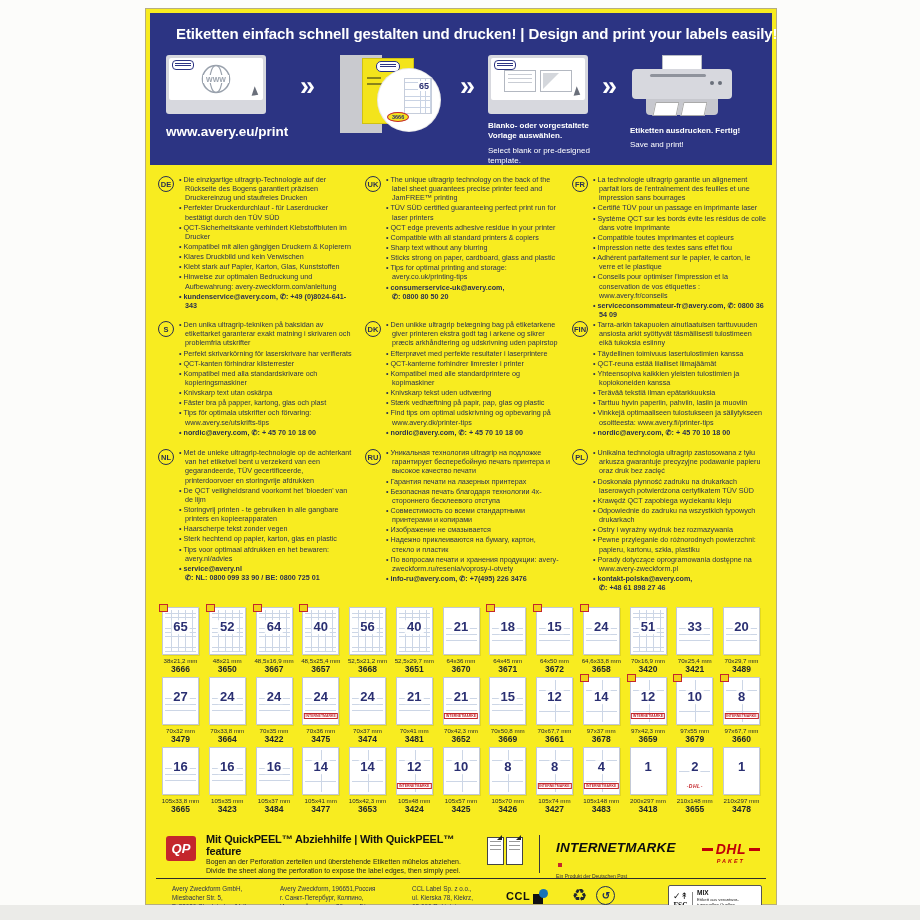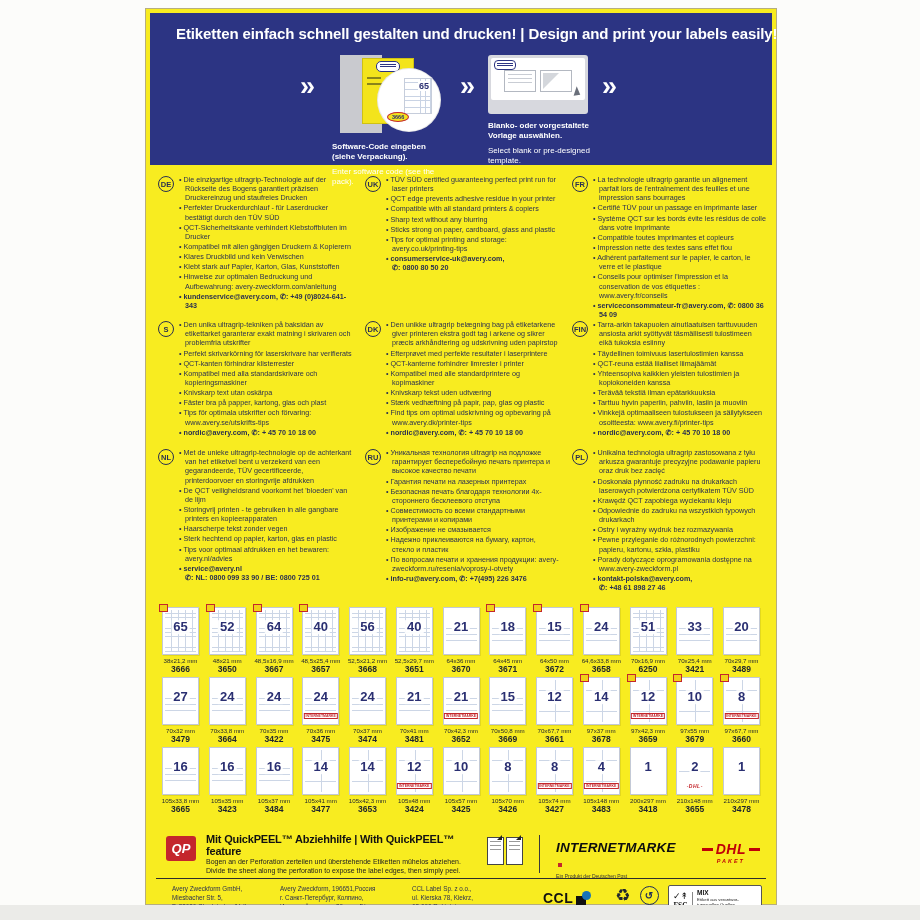--- a/index.html
+++ b/index.html
@@ -108,21 +108,21 @@
   #dhl-logo .sub{font-size:5.5px;letter-spacing:2px;margin-top:1px;}
 
   #rule{position:absolute;top:869px;left:10px;right:10px;border-top:1.6px solid #2d2d2d;}
 
   
   #footer{position:absolute;top:876px;left:26px;right:14px;display:flex;align-items:flex-start;
           font-size:6.3px;line-height:1.4;color:#2a3050;}
   .addr{white-space:pre-line;}
   .a1{width:104px;}.a2{width:128px;margin-left:4px;}.a3{width:92px;margin-left:4px;}
   #ccl{display:flex;align-items:center;gap:3px;margin:4px 0 0 2px;}
-  #ccl .w{font-size:14px;font-weight:800;color:#111;letter-spacing:.5px;margin-left:37px;}
+  #ccl .w{font-size:11px;font-weight:800;color:#111;letter-spacing:.5px;}
   #ccl .mk{position:relative;width:15px;height:15px;}
   #ccl .mk .sq{position:absolute;left:0;bottom:0;width:10px;height:10px;background:#111;}
   #ccl .mk .ci{position:absolute;right:0;top:0;width:9px;height:9px;border-radius:50%;background:#1673b8;}
   #eco{display:flex;gap:9px;margin:1px 0 0 24px;align-items:center;}
   .recycle{font-size:17px;color:#20262e;line-height:1;}
   .greendot{width:17px;height:17px;border-radius:50%;border:1.6px solid #1d2d5a;color:#1d2d5a;
             display:flex;align-items:center;justify-content:center;font-size:10px;font-weight:700;}
   #fsc{margin-left:auto;width:94px;background:#fff;border:1px solid #555;border-radius:2px;
        display:flex;align-items:center;gap:4px;padding:2px 4px;box-sizing:border-box;}
   #fsc .left{text-align:center;border-right:1px solid #888;padding-right:4px;}
@@ -135,43 +135,58 @@
 </style>
 </head>
 <body>
 
 <div id="canvas">
   <div id="page">
 
     <div id="header">
       <div id="header-title">Etiketten einfach schnell gestalten und drucken! | Design and print your labels easily!</div>
 
+      <div class="step s1">
+        <div class="monitor">
+          <div class="screen">
+            <span class="chip">
+                <i></i>
+                <i></i>
+              </span>
+            <svg class="globe" width="34" height="34" viewBox="0 0 34 34">
+              <circle cx="17" cy="17" r="13.5" fill="#fff" stroke="#9aa2ad" stroke-width="1.6"></circle>
+              <ellipse cx="17" cy="17" rx="6" ry="13.5" fill="none" stroke="#9aa2ad" stroke-width="1.2"></ellipse>
+              <rect x="4" y="13" width="26" height="8" fill="#fff"></rect>
+              <text x="17" y="19.5" text-anchor="middle" font-size="7" font-weight="bold" fill="#9aa2ad">WWW</text>
+            </svg>
+            <span class="cursor"></span>
+          </div>
+          <div class="stand"></div>
+            <div class="base"></div>
+        </div>
+        <div class="urlcap">www.avery.eu/print</div>
+      </div>
       <span class="chev c1">»</span>
 
       <div class="step s2">
         <div class="packwrap">
           <div class="graysheet"></div>
           <div class="pack">
             <span class="pchip">
                 <i></i>
                 <i></i>
               </span>
             <span class="pline" style="top:18px;width:14px"></span>
             <span class="pline" style="top:24px;width:20px"></span>
           </div>
           <div class="lens">
             <div class="minisheet"></div>
             <div class="mininum">65</div>
             <div class="codeoval">3666</div>
           </div>
-        </div>
-        <div class="cap">
-          <div class="de">Software-Code eingeben
-(siehe Verpackung).</div>
-          <div class="en">Enter software code (see the pack).</div>
         </div>
       </div>
       <span class="chev c2">»</span>
 
       <div class="step s3">
         <div class="monitor">
           <div class="screen">
             <span class="chip">
                 <i></i>
                 <i></i>
@@ -192,39 +207,58 @@
             <div class="base"></div>
         </div>
         <div class="cap">
           <div class="de">Blanko- oder vorgestaltete
 Vorlage auswählen.</div>
           <div class="en">Select blank or pre-designed template.</div>
         </div>
       </div>
       <span class="chev c3">»</span>
 
+      <div class="step s4">
+        <div style="position:relative;width:104px;height:64px;">
+          <div style="position:absolute;left:32px;top:0;width:38px;height:18px;background:#fff;border:1px solid #b8bcc4;"></div>
+          <div style="position:absolute;left:2px;top:14px;width:100px;height:30px;background:#d7d8de;border-radius:4px;">
+            <div style="position:absolute;left:18px;top:5px;width:56px;height:3px;background:#8f939c;border-radius:2px;"></div>
+            <div style="position:absolute;right:10px;top:12px;width:4px;height:4px;background:#6a6f7a;border-radius:50%;"></div>
+            <div style="position:absolute;right:18px;top:12px;width:4px;height:4px;background:#6a6f7a;border-radius:50%;"></div>
+          </div>
+          <div style="position:absolute;left:16px;top:44px;width:72px;height:16px;background:#c7c8ce;border-radius:0 0 4px 4px;">
+            <div style="position:absolute;left:8px;top:3px;width:22px;height:12px;background:#fff;border:1px solid #aaa;transform:skewX(-12deg);"></div>
+            <div style="position:absolute;left:36px;top:3px;width:22px;height:12px;background:#fff;border:1px solid #aaa;transform:skewX(-12deg);"></div>
+          </div>
+        </div>
+        <div class="cap">
+          <div class="de">Etiketten ausdrucken. Fertig!</div>
+          <div class="en">Save and print!</div>
+        </div>
+      </div>
     </div>
 
     <div id="langs">
         <div class="lang r0">
           <span class="lbadge">DE</span>
           <ul>
             <li>Die einzigartige ultragrip-Technologie auf der Rückseite des Bogens garantiert präzisen Druckereinzug und staufreies Drucken</li>
             <li>Perfekter Druckerdurchlauf - für Laserdrucker bestätigt durch den TÜV SÜD</li>
             <li>QCT-Sicherheitskante verhindert Klebstoffbluten im Drucker</li>
             <li>Kompatibel mit allen gängigen Druckern &amp; Kopierern</li>
             <li>Klares Druckbild und kein Verwischen</li>
             <li>Klebt stark auf Papier, Karton, Glas, Kunststoffen</li>
             <li>Hinweise zur optimalen Bedruckung und Aufbewahrung: avery-zweckform.com/anleitung</li>
             <li class="contact">kundenservice@avery.com, ✆: +49 (0)8024-641-343</li>
           </ul>
         </div>
         <div class="lang r0">
           <span class="lbadge">UK</span>
           <ul>
+            <li>The unique ultragrip technology on the back of the label sheet guarantees precise printer feed and JamFREE™  printing</li>
             <li>TÜV SÜD certified guaranteeing perfect print run for laser printers</li>
             <li>QCT edge prevents adhesive residue in your printer</li>
             <li>Compatible with all standard printers &amp; copiers</li>
             <li>Sharp text without any blurring</li>
             <li>Sticks strong on paper, cardboard, glass and plastic</li>
             <li>Tips for optimal printing and storage: avery.co.uk/printing-tips</li>
             <li class="contact">consumerservice-uk@avery.com,
 ✆: 0800 80 50 20</li>
           </ul>
         </div>
@@ -399,21 +433,21 @@
               <span class="fmt-num">24</span>
             </div>
             <div class="fmt-size">64,6x33,8 mm</div>
             <div class="fmt-code">3658</div>
           </div>
           <div class="fmt-cell">
             <div class="fmt-sheet p-fine">
               <span class="fmt-num">51</span>
             </div>
             <div class="fmt-size">70x16,9 mm</div>
-            <div class="fmt-code">6250</div>
+            <div class="fmt-code">3420</div>
           </div>
           <div class="fmt-cell">
             <div class="fmt-sheet p-mid">
               <span class="fmt-num">33</span>
             </div>
             <div class="fmt-size">70x25,4 mm</div>
             <div class="fmt-code">3421</div>
           </div>
           <div class="fmt-cell">
             <div class="fmt-sheet p-mid">

